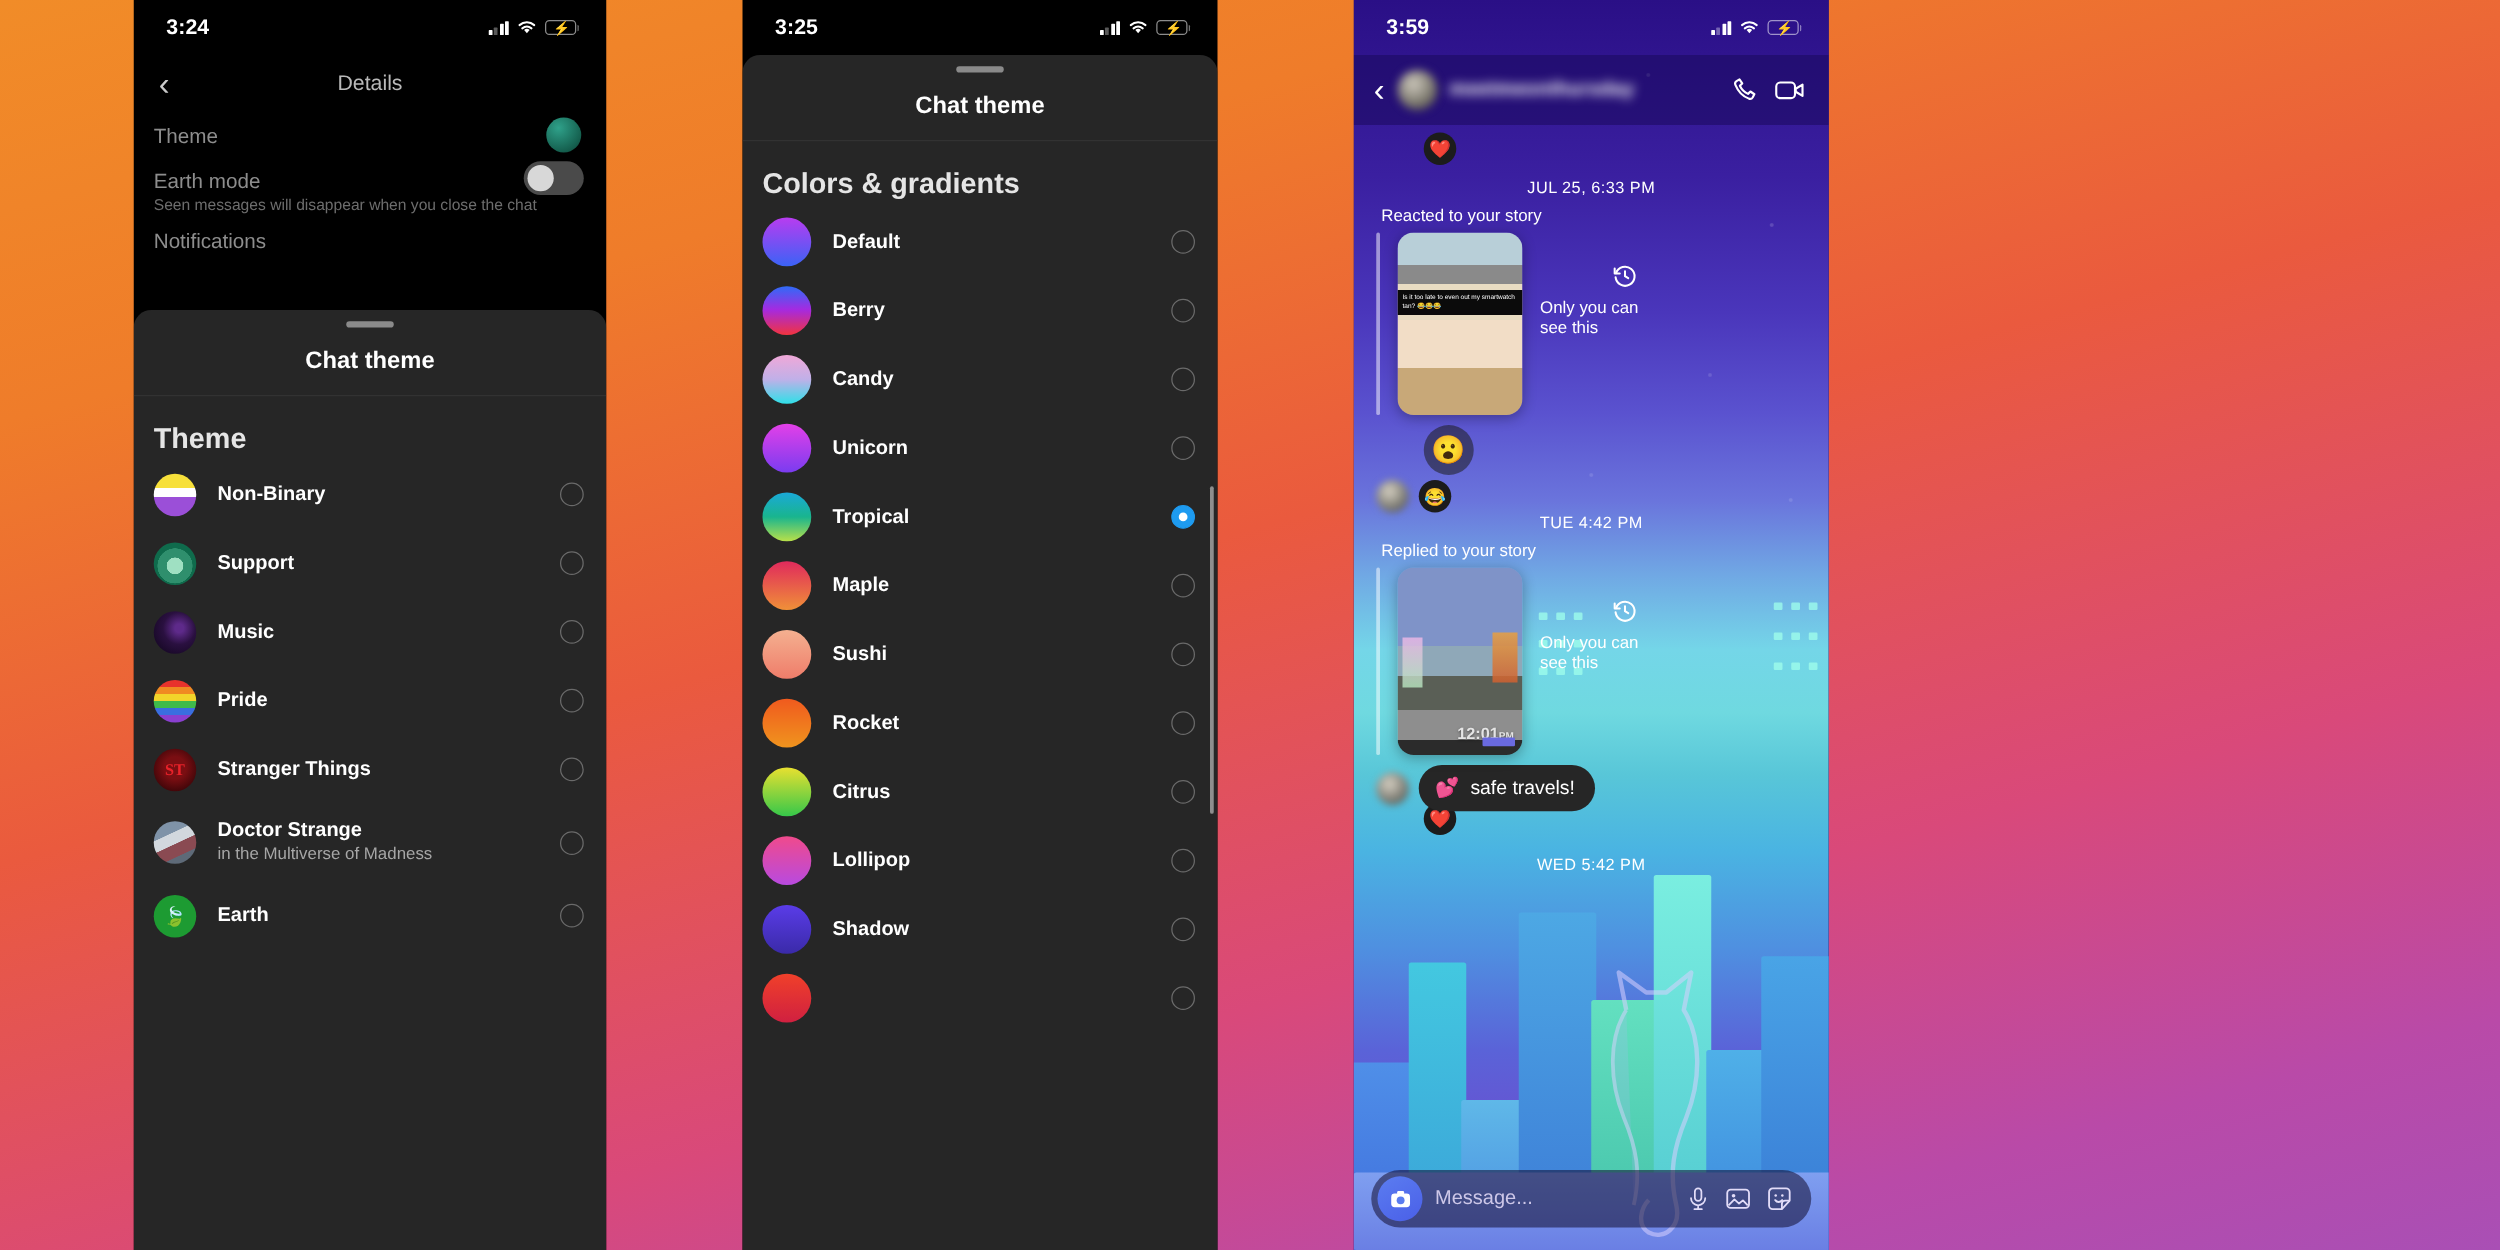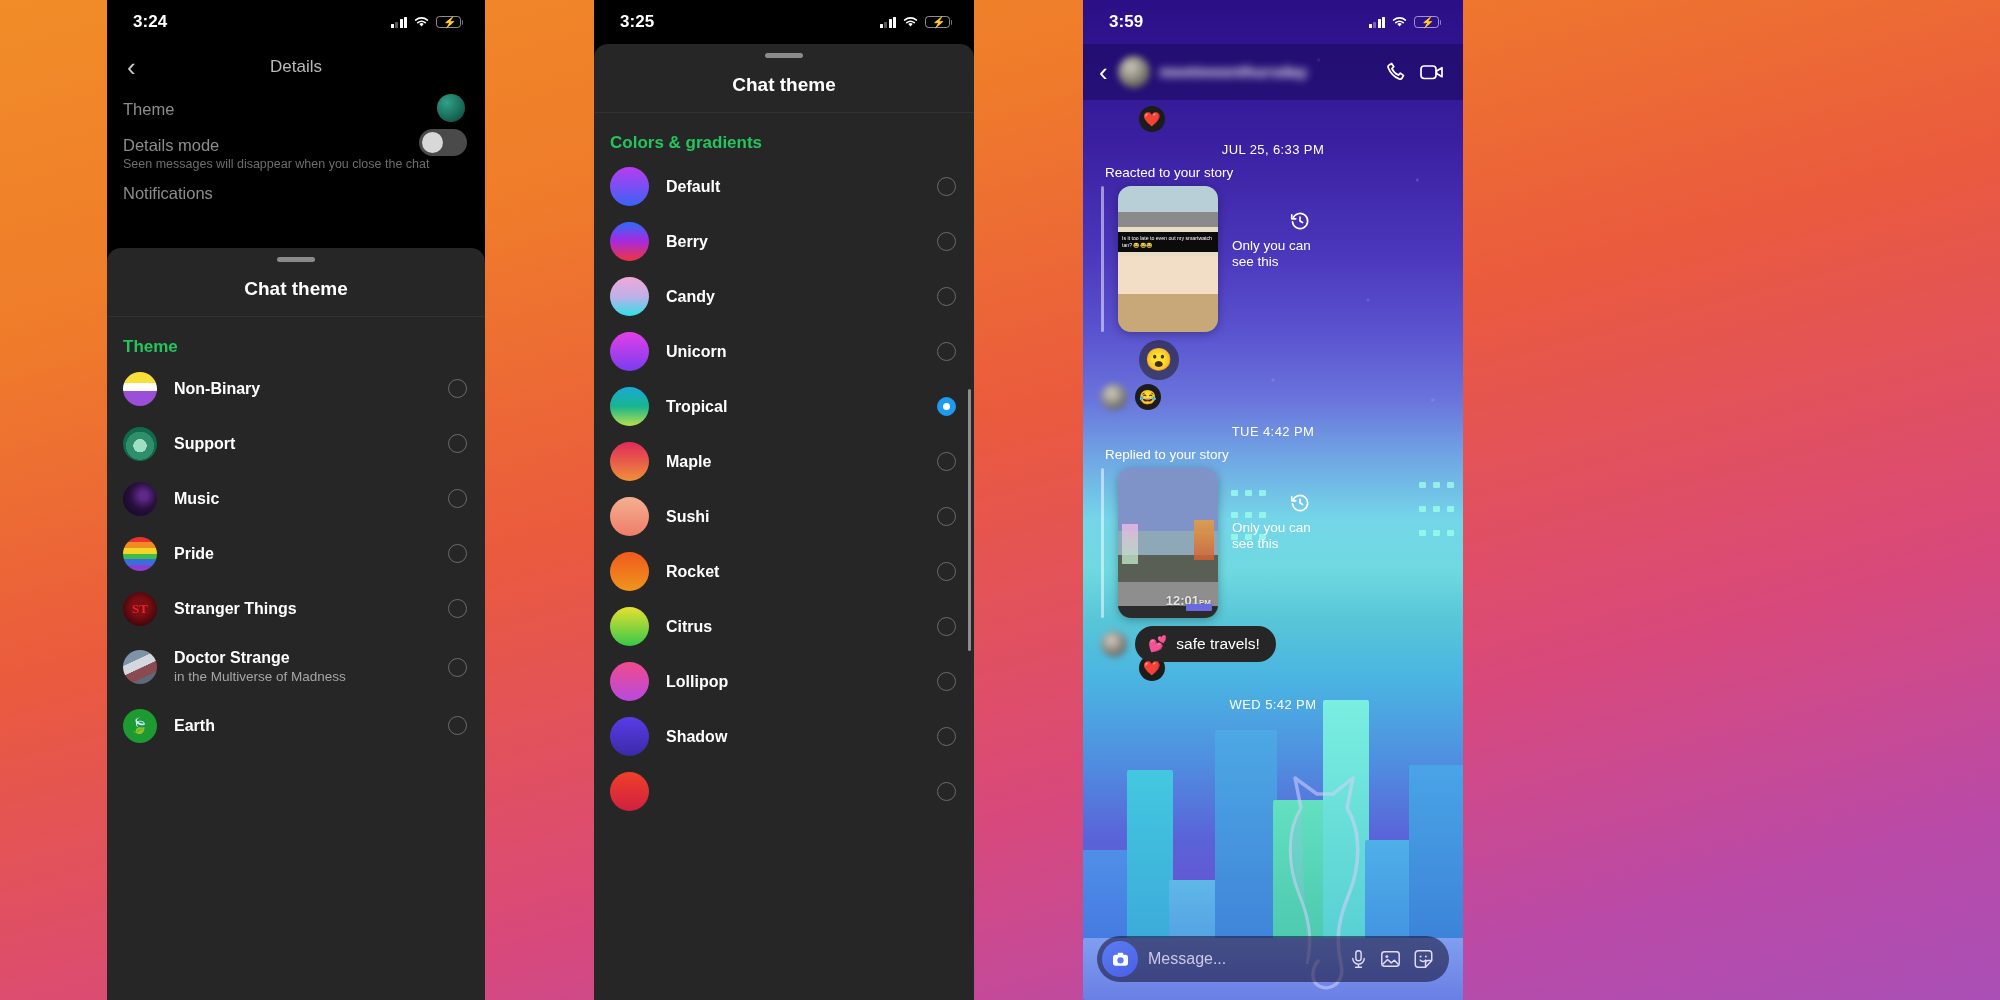--- a/index.html
+++ b/index.html
@@ -89,21 +89,21 @@
   .grabber {
     width:38px; height:5px; border-radius:3px; background:#8a8a8a;
     margin: 9px auto 0;
   }
   .sheet-title {
     text-align:center; color:#fff; font-size:19px; font-weight:bold;
     padding: 16px 0 16px;
     border-bottom: 1px solid #323232;
   }
   .group-head {
-    color:#22c55e; font-weight:bold; font-size:17px; padding: 20px 16px 4px;
+    color:#e5e5e5; font-weight:bold; font-size:23px; padding: 20px 16px 4px;
   }
 
   .theme-row, .color-row {
     display:flex; align-items:center; padding: 0 18px 0 16px; height: 55px;
     position:relative;
   }
   .theme-row .label, .color-row .label {
     color:#fff; font-size:16px; font-weight:600; margin-left:17px; flex:1;
   }
   .theme-row .sub {
@@ -257,21 +257,21 @@
     <span class="nav-title">Details</span>
   </div>
 
 
   <div class="row-dim" style="position:relative;height:36px;">
     <div class="t">Theme</div>
     <div class="theme-dot" style="top:4px;"></div>
   </div>
 
   <div class="row-dim" style="position:relative;height:48px;">
-    <div class="t">Details mode</div>
+    <div class="t">Earth mode</div>
     <div class="s">Seen messages will disappear when you close the chat</div>
     <div class="vanish-toggle" style="top:3px;"></div>
   </div>
 
   <div class="row-dim">
     <div class="t">Notifications</div>
   </div>
 
   <div class="sheet">
     <div class="grabber"></div>
@@ -513,21 +513,21 @@
     </div>
 
     <div style="padding-left:56px;margin-top:8px;">
       <span class="reaction-emoji">😮</span>
     </div>
     <div style="display:flex;align-items:center;gap:8px;padding-left:18px;margin-top:4px;">
       <span class="blur-av"></span>
       <span class="react-pill">😂</span>
     </div>
 
-    <div class="day-sep" style="margin-top:14px;">TUE 4:42 PM</div>
+    <div class="day-sep" style="">TUE 4:42 PM</div>
     <div class="meta-line">Replied to your story</div>
 
     <div class="story-block">
       <div class="story-rail" style="height:150px;"></div>
       <div class="story-card" style="height:150px;">
         <div style="position:absolute;inset:0;background:linear-gradient(180deg,#7f93c8 0 42%,#8fa8b8 42% 58%,#5a5f56 58% 76%,#8e8e8e 76% 92%,#2b2b2b 92%);"></div>
         <div style="position:absolute;left:4px;top:56px;width:16px;height:40px;background:linear-gradient(180deg,#f0b8e8,#b8e8c0);opacity:.8;"></div>
         <div style="position:absolute;right:4px;top:52px;width:20px;height:40px;background:linear-gradient(180deg,#e8a040,#d06030);opacity:.85;"></div>
         <div style="position:absolute;right:7px;bottom:10px;color:#e5e5e5;font-weight:bold;font-size:13px;text-shadow:0 1px 2px rgba(0,0,0,.5);">
           <span>12:01</span><span style="font-size:8px;">PM</span>

